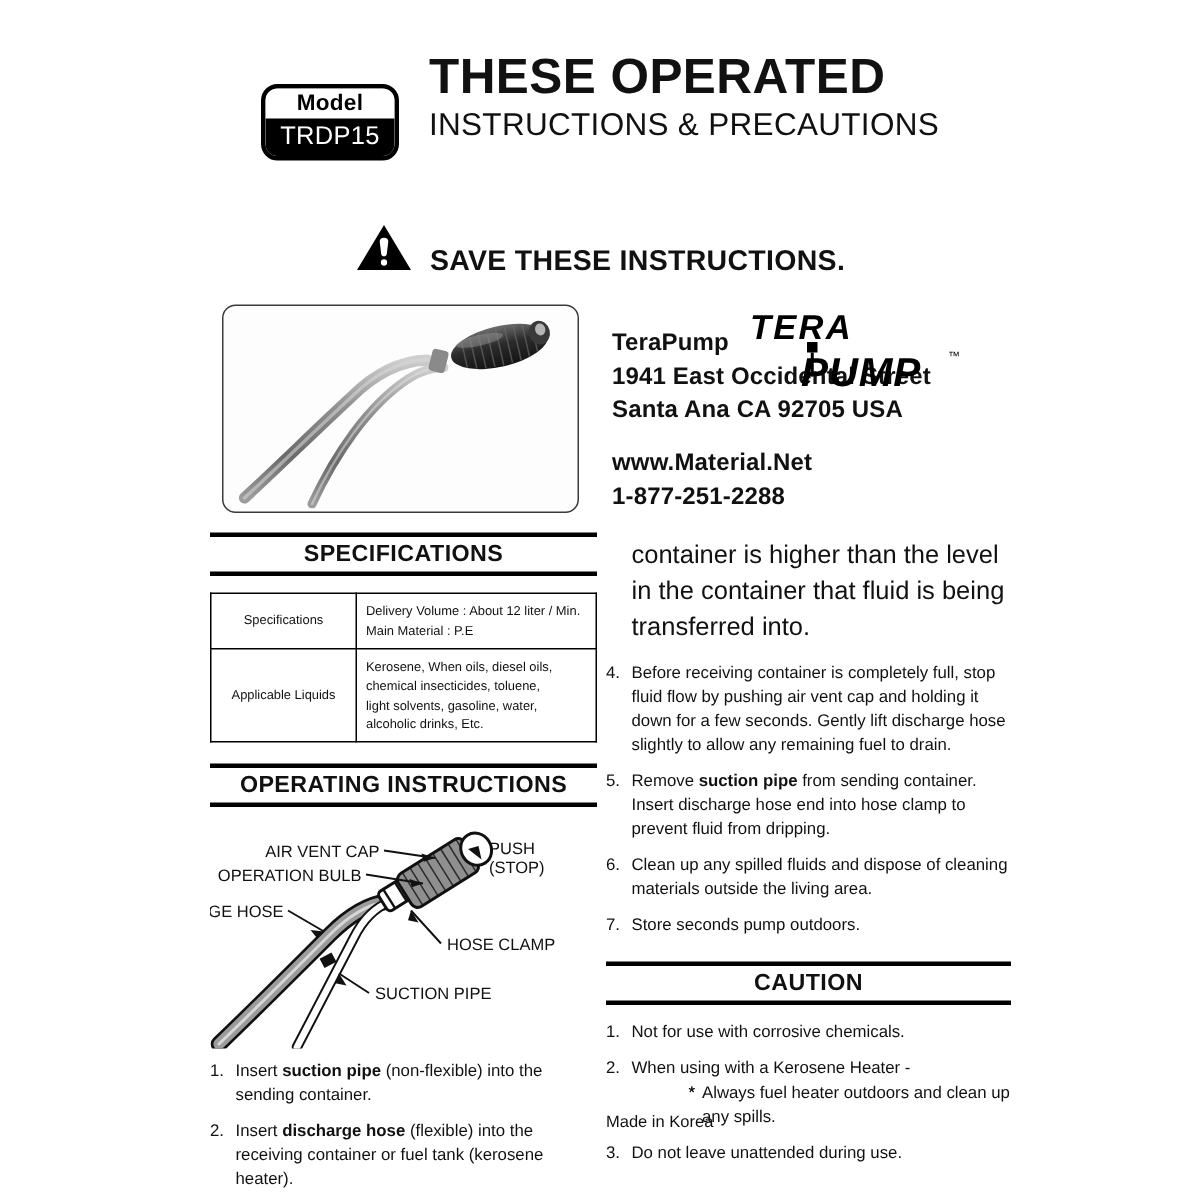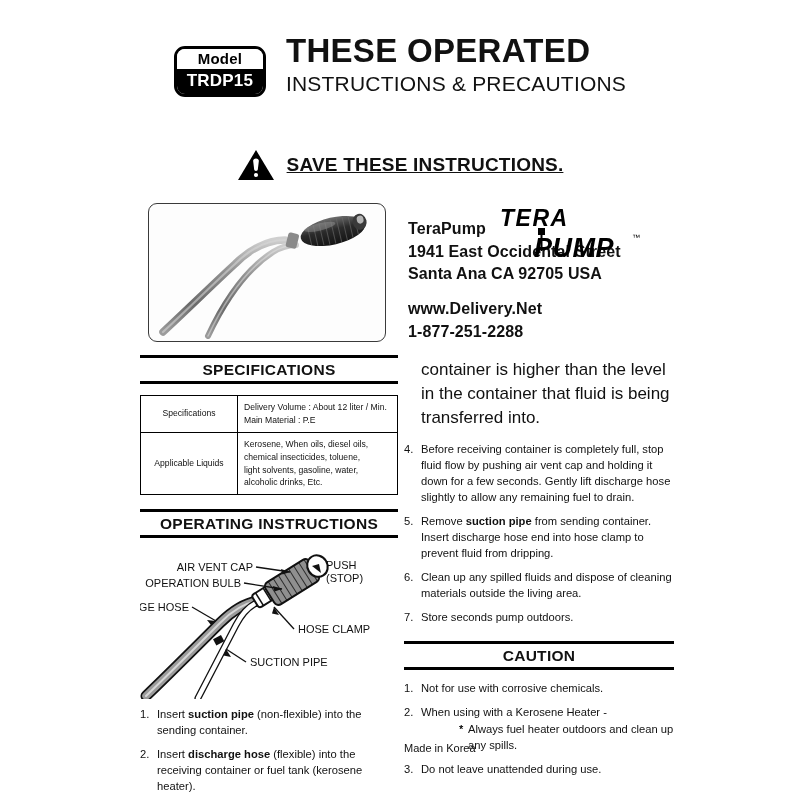--- a/index.html
+++ b/index.html
@@ -23,39 +23,39 @@
     width: 800px;
     display: flex;
     justify-content: center;
     align-items: flex-start;
   }
   .model-badge {
     width: 86px;
     border: 3px solid #000;
     border-radius: 11px;
     overflow: hidden;
-    margin-top: 12px;
+    margin-top: 22px;
     margin-right: 20px;
     flex: none;
   }
   .model-badge .m-top {
     background: #ffffff;
     color: #000;
     text-align: center;
     font-size: 15px;
     font-weight: bold;
     padding: 1px 0 2px 0;
     letter-spacing: .2px;
   }
   .model-badge .m-bot {
     background: #000000;
     color: #ffffff;
     text-align: center;
     font-size: 17px;
-    font-weight: bold;
+    font-weight: normal;
     padding: 2px 0 3px 0;
     letter-spacing: .2px;
   }
   .title-block { flex: none; }
   .title-1, .title-2 {
     font-size: 33px;
     font-weight: bold;
     line-height: 1.03;
     letter-spacing: .3px;
   }
@@ -66,22 +66,21 @@
     margin-top: 2px;
   }
 
   
   .warn {
     position: absolute;
     left: 0; top: 145px;
     width: 800px;
     display: flex;
     justify-content: center;
-    align-items: center;
-    text-decoration: underline;
+    align-items: flex-end;
   }
   .warn-tri { flex: none; margin-right: 12px; margin-top: 4px; }
   .warn-text {
     font-size: 19px;
     font-weight: bold;
     line-height: 1.22;
     text-align: center;
     letter-spacing: .2px;
   }
 
@@ -286,21 +285,21 @@
   </svg>
 </div>
 
 <div class="company">
   <div class="addr">
     <div>TeraPump</div>
     <div>1941 East Occidental Street</div>
     <div>Santa Ana CA 92705 USA</div>
   </div>
   <div class="contact">
-    <div>www.Delivery.Net</div>
+    <div>www.Material.Net</div>
     <div>1-877-251-2288</div>
   </div>
 </div>
 
 <div class="logo">
   <svg width="158" height="62" viewBox="0 0 158 62">
     <text x="8" y="22" font-family="Liberation Sans, sans-serif" font-size="23" font-weight="bold" font-style="italic" letter-spacing="1.5" fill="#000">TERA</text>
     <text x="42" y="53" font-family="Liberation Sans, sans-serif" font-size="27" font-weight="bold" font-style="italic" letter-spacing="0.5" fill="#000">PUMP</text>
     <rect x="46" y="24" width="7" height="7" fill="#000"></rect>
     <line x1="49.5" y1="31" x2="49.5" y2="47" stroke="#000" stroke-width="2"></line>

